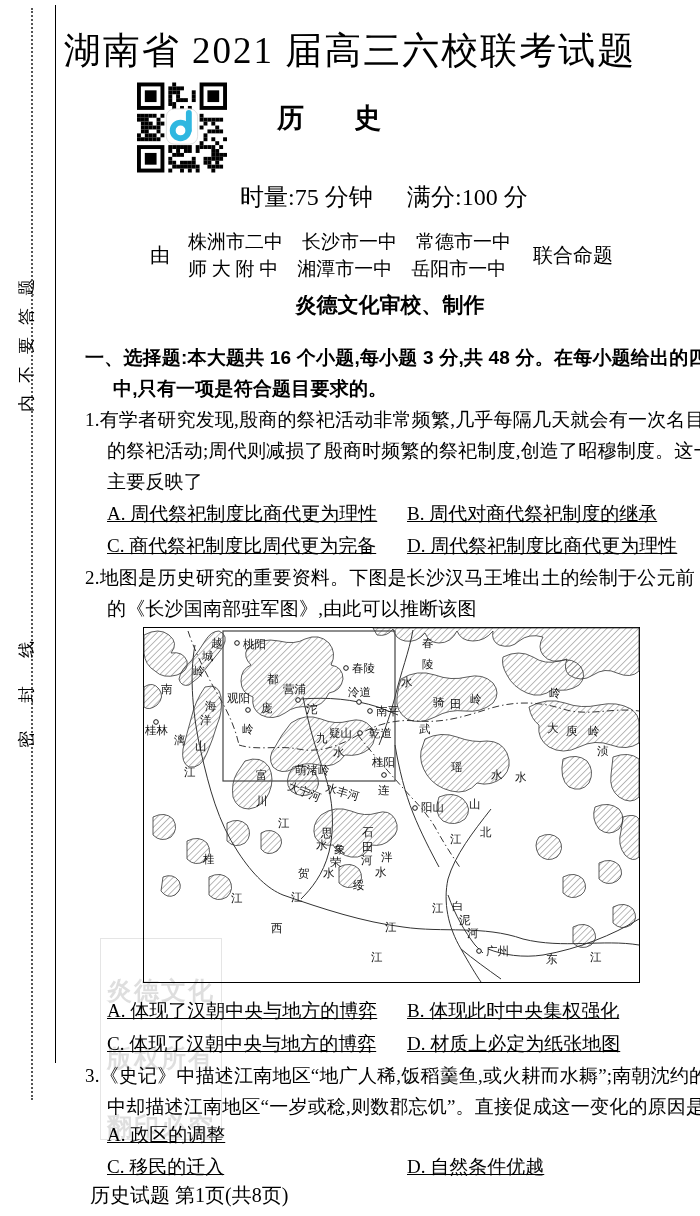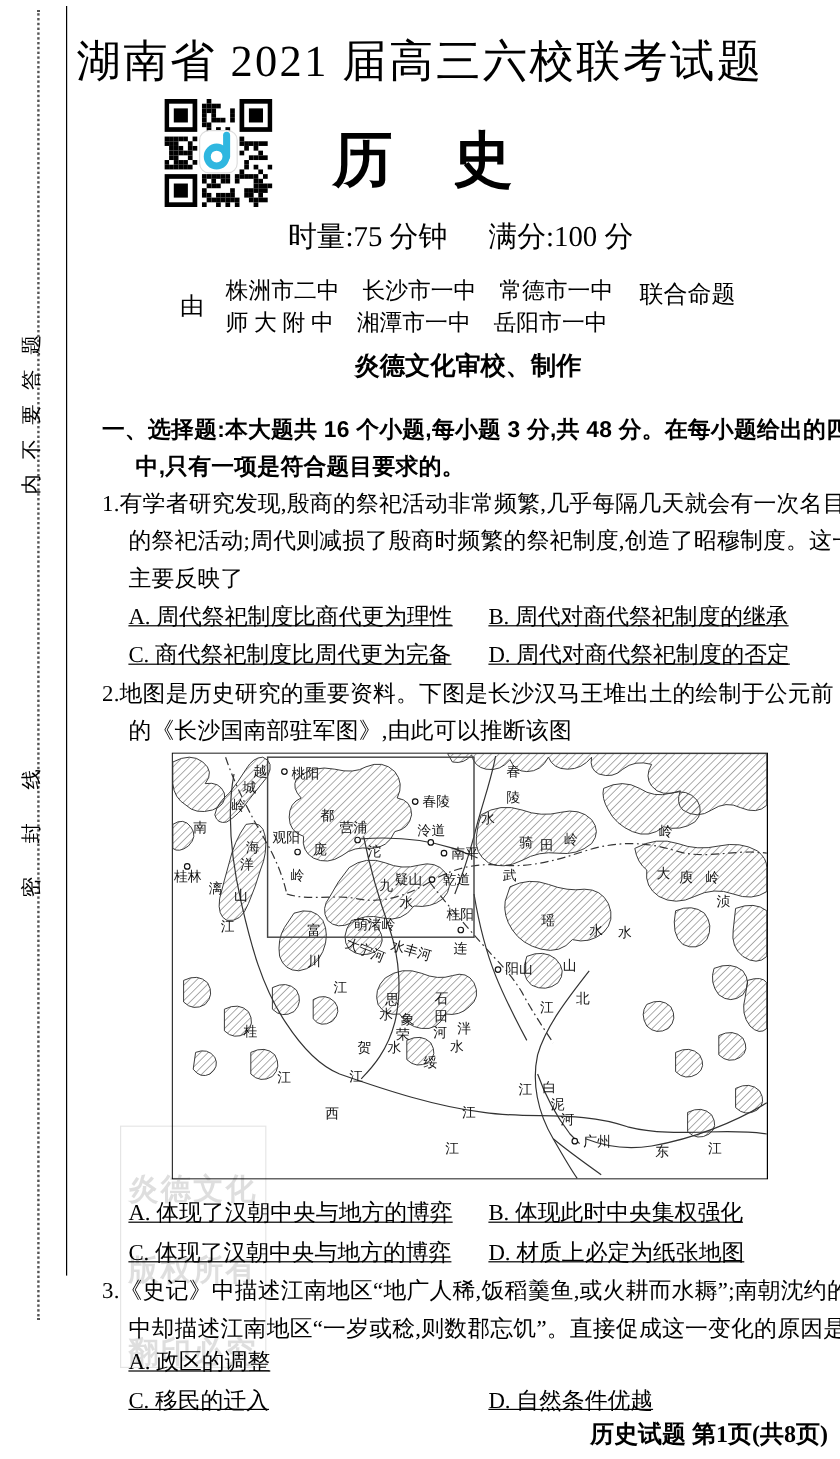--- a/index.html
+++ b/index.html
@@ -9,33 +9,33 @@
   
   .dotline{position:absolute;left:31px;top:8px;height:1092px;border-left:2px dotted #555;}
   .solidline{position:absolute;left:55px;top:5px;height:1058px;border-left:1.5px solid #000;}
   .vfield{position:absolute;left:2px;transform-origin:0 100%;transform:rotate(-90deg);
           white-space:nowrap;font-size:18px;letter-spacing:7px;line-height:22px;}
   .vseal{position:absolute;left:38px;transform-origin:0 100%;transform:rotate(-90deg);
          white-space:nowrap;font-size:17px;line-height:22px;}
   
   .title{left:0;top:26px;width:700px;text-align:center;font-size:37px;letter-spacing:2px;}
   .subject{left:277px;top:100px;font-family:"Liberation Sans",sans-serif;font-weight:700;
-           font-size:50px;letter-spacing:50px;white-space:nowrap;}
+           font-size:27px;letter-spacing:50px;white-space:nowrap;}
   .meta{top:169px;font-size:24px;margin-top:12px;}
   .schools{font-size:19px;white-space:nowrap;text-align:center;}
   .by{left:150px;top:242px;font-size:20px;}
-  .joint{left:533px;top:232px;font-size:20px;}
+  .joint{left:533px;top:242px;font-size:20px;}
   .review{left:90px;top:291px;width:600px;text-align:center;font-family:Liberation Serif, serif;
           font-weight:700;font-size:21px;}
   
   .line{position:absolute;font-size:19px;white-space:nowrap;letter-spacing:0.2px;}
   .bold{font-family:"Liberation Sans",sans-serif;font-weight:700;}
   .optrow{position:absolute;left:107px;width:575px;display:flex;font-size:19px;white-space:nowrap;text-decoration:underline;}
   .optrow .o1{width:300px;}
-  .footer{left:90px;top:1182px;width:600px;text-align:right;font-size:20px;font-weight:bold;}
+  .footer{left:90px;top:1182px;width:600px;text-align:left;font-size:20px;}
   
   #mapsvg{position:absolute;left:143px;top:627px;}
   #mapsvg path.blob{fill:url(#hatch);stroke:#333;stroke-width:0.8;}
   #mapsvg path.river{fill:none;stroke:#333;stroke-width:1;}
   #mapsvg path.bound{fill:none;stroke:#333;stroke-width:1;stroke-dasharray:7 3 1.5 3;}
   #map-labels text{font-size:11.5px;font-family:"Liberation Serif",serif;fill:#111;}
   #map-towns circle{fill:#fff;stroke:#111;stroke-width:1;}
   
   .wm{position:absolute;left:100px;top:938px;width:120px;height:200px;border:1px solid rgba(0,0,0,0.10);
       pointer-events:none;text-align:center;z-index:6;}
@@ -252,21 +252,21 @@
 
   <div class="line" style="left:85px;top:407px">1.有学者研究发现,殷商的祭祀活动非常频繁,几乎每隔几天就会有一次名目不同</div>
   <div class="line" style="left:107px;top:438px">的祭祀活动;周代则减损了殷商时频繁的祭祀制度,创造了昭穆制度。这一变化</div>
   <div class="line" style="left:107px;top:469px">主要反映了</div>
   <div class="optrow" style="top:501px">
     <span class="o1">A. 周代祭祀制度比商代更为理性</span>
     <span>B. 周代对商代祭祀制度的继承</span>
   </div>
   <div class="optrow" style="top:533px">
     <span class="o1">C. 商代祭祀制度比周代更为完备</span>
-    <span>D. 周代对商代祭祀制度的否定</span>
+    <span>D. 周代祭祀制度比商代更为理性</span>
   </div>
 
   <div class="line" style="left:85px;top:565px">2.地图是历史研究的重要资料。下图是长沙汉马王堆出土的绘制于公元前 2 世纪</div>
   <div class="line" style="left:107px;top:596px">的《长沙国南部驻军图》,由此可以推断该图</div>
 
   <svg id="mapsvg" width="497" height="356" viewBox="0 0 497 356">
     <defs>
       <pattern id="hatch" width="4.5" height="4.5" patternUnits="userSpaceOnUse" patternTransform="rotate(45)">
         <line x1="0" y1="0" x2="0" y2="4.5" stroke="#666" stroke-width="0.9"></line>
       </pattern>

